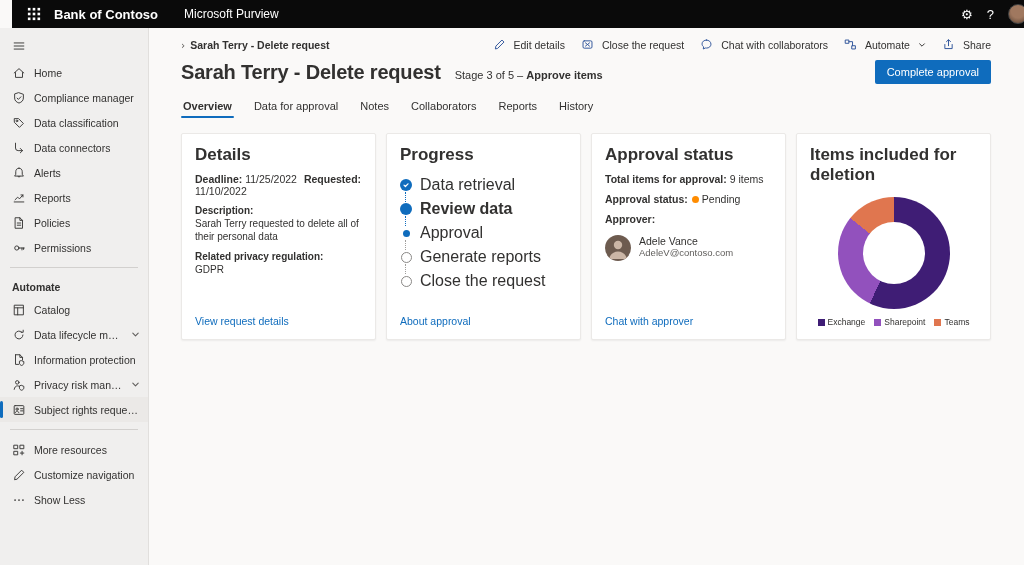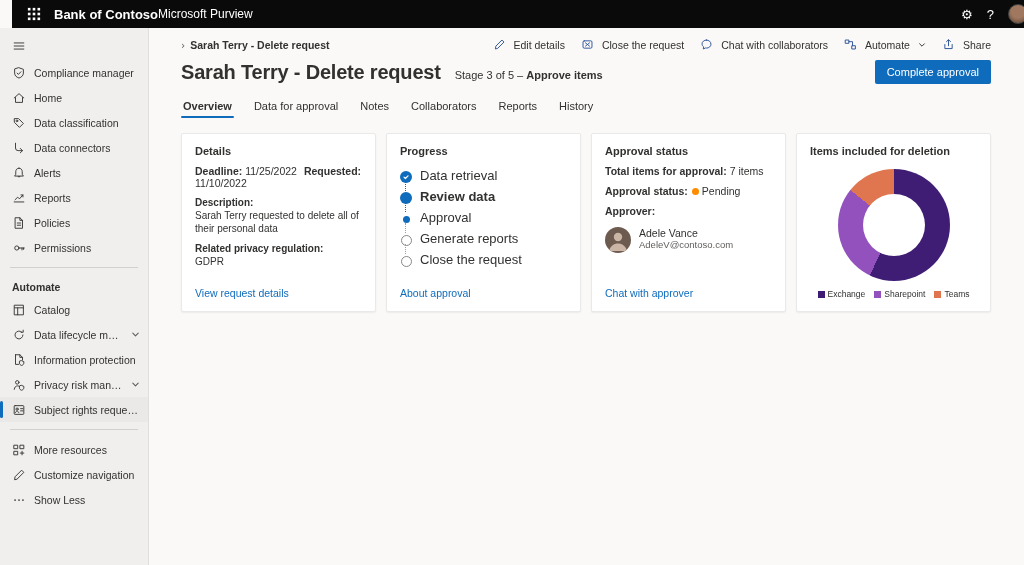--- a/index.html
+++ b/index.html
@@ -4,21 +4,21 @@
 <style>
   *{margin:0;padding:0;box-sizing:border-box}
   html,body{width:1024px;height:565px;font-family:"Liberation Sans",sans-serif;background:#faf9f8;overflow:hidden;color:#323130}
   .glyph{font-family:"DejaVu Sans",sans-serif}
 
   
   .topbar{position:fixed;top:0;left:12px;width:1024px;height:28px;background:#0a0a0a;display:flex;align-items:center;color:#fff;z-index:50;padding:0 8px}
   .waffle{width:28px;height:28px;display:flex;align-items:center;justify-content:center;cursor:pointer}
   .waffle svg rect{fill:#fff}
   .brand{font-size:13px;font-weight:bold;margin-left:6px;white-space:nowrap}
-  .product{font-size:12px;white-space:nowrap}
+  .product{font-size:12px;margin-left:26px;white-space:nowrap}
   .topbar-right{margin-left:auto;display:flex;align-items:center;gap:14px}
   .topicon{font-size:13px;color:#fff;cursor:pointer;line-height:1}
   .avatar-sm{width:20px;height:20px;border-radius:50%;background:radial-gradient(circle at 50% 35%,#a0785f 0 45%,#5a4232 100%);border:1px solid #444;cursor:pointer}
 
   
   .layout{display:flex;padding-top:28px;height:565px}
 
   
   .sidebar{width:149px;min-width:149px;background:#f0efee;border-right:1px solid #e1dfdd;padding:4px 0 0 0;font-size:10.5px;overflow:hidden}
   .hamburger{width:30px;height:28px;display:flex;align-items:center;justify-content:center;cursor:pointer;margin-left:4px}
@@ -55,33 +55,33 @@
   .primary-btn{margin-left:auto;background:#0f6cbd;color:#fff;border:none;border-radius:2px;font-size:11px;font-family:inherit;height:24px;padding:0 12px;cursor:pointer}
 
   .tabs{display:flex;gap:18px;margin-top:12px;font-size:11px;border-bottom:1px solid transparent}
   .tab{padding:4px 2px 6px 2px;cursor:pointer;color:#323130;position:relative;white-space:nowrap}
   .tab.active{font-weight:bold}
   .tab.active::after{content:"";position:absolute;left:0;right:0;bottom:0;height:2px;background:#0f6cbd;border-radius:2px}
 
   
   .cards{display:flex;gap:10px;margin-top:14px}
   .card{width:195px;min-height:158px;background:#fff;border:1px solid #ebe9e7;border-radius:2px;box-shadow:0 1px 2px rgba(0,0,0,.06);padding:11px 13px 12px 13px;display:flex;flex-direction:column}
-  .card-title{font-size:11px;font-weight:bold;color:#323130;margin-bottom:8px}
+  .card-title{font-size:17px;font-weight:bold;color:#323130;margin-bottom:8px}
   .body-sm{font-size:10px;line-height:1.3;color:#323130}
   .lbl{font-weight:bold}
   .card-link{font-size:10.5px;color:#0f6cbd;cursor:pointer;margin-top:auto;padding-top:8px}
 
   
   .kv-line{font-size:10.5px;margin-bottom:7px}
   .kv-line .sp{display:inline-block;width:4px}
   .desc-block{margin-bottom:7px}
 
   
   .psteps{list-style:none}
-  .pstep{display:flex;align-items:flex-end;gap:8px;padding:3px 0;position:relative;font-size:13px}
+  .pstep{display:flex;align-items:center;gap:8px;padding:3px 0;position:relative;font-size:16px}
   .pstep + .pstep::before{content:"";position:absolute;left:5px;top:-5px;height:10px;border-left:1.6px dotted #a19f9d}
   .pstep.c-blue::before{border-color:#0f6cbd}
   .pcol{width:12px;height:12px;display:flex;align-items:center;justify-content:center;flex:none}
   .pdot{width:12px;height:12px;border-radius:50%;display:flex;align-items:center;justify-content:center}
   .pdot.done,.pdot.current{background:#0f6cbd}
   .pdot.minor{width:7px;height:7px;background:#0f6cbd}
   .pdot.todo{background:#fff;border:1.5px solid #8a8886;width:11px;height:11px}
   .pdot svg{width:8px;height:8px}
   .pdot svg path{stroke:#fff;fill:none;stroke-width:1.8;stroke-linecap:round;stroke-linejoin:round}
   .pstep.current .plabel{font-weight:bold}
@@ -133,30 +133,30 @@
 
   <nav class="sidebar">
     <div class="hamburger">
       <svg class="sicon" viewBox="0 0 16 16">
           <path d="M2.5 4.5h11M2.5 8h11M2.5 11.5h11"></path>
         </svg>
     </div>
 
     <div class="nav-item">
       <svg class="sicon" viewBox="0 0 16 16">
+          <path d="M2.5 8 8 3l5.5 5M4 7.5V13h8V7.5"></path>
+        </svg>
+      <span class="nav-label">Home</span>
+    </div>
+    <div class="nav-item">
+      <svg class="sicon" viewBox="0 0 16 16">
           <path d="M8 2l5 1.8V8c0 3-2 4.7-5 5.8C5 12.7 3 11 3 8V3.8z"></path>
           <path d="M5.8 8.1l1.5 1.5 2.9-3"></path>
         </svg>
       <span class="nav-label">Compliance manager</span>
-    </div>
-    <div class="nav-item">
-      <svg class="sicon" viewBox="0 0 16 16">
-          <path d="M2.5 8 8 3l5.5 5M4 7.5V13h8V7.5"></path>
-        </svg>
-      <span class="nav-label">Home</span>
     </div>
     <div class="nav-item">
       <svg class="sicon" viewBox="0 0 16 16">
           <path d="M3 3h4.5L13 8.5 8.5 13 3 7.5z"></path>
           <circle cx="5.6" cy="5.6" r="1"></circle>
         </svg>
       <span class="nav-label">Data classification</span>
     </div>
     <div class="nav-item">
       <svg class="sicon" viewBox="0 0 16 16">
@@ -392,21 +392,21 @@
             <span class="plabel">Close the request</span>
           </li>
         </ul>
         <a class="card-link">About approval</a>
       </section>
 
       <section class="card">
         <div class="card-title">Approval status</div>
         <div class="ap-line">
           <span class="lbl">Total items for approval:</span>
-          <span>7 items</span>
+          <span>9 items</span>
         </div>
         <div class="ap-line">
           <span class="lbl">Approval status:</span><span class="status-dot"></span><span>Pending</span>
         </div>
         <div class="ap-line lbl">Approver:</div>
         <div class="approver">
           <span class="avatar-md">
             <svg viewBox="0 0 26 26">
                 <circle cx="13" cy="10" r="4.2" fill="#cbb6a6"></circle>
                 <path d="M4 24c1.2-5 4.8-7.5 9-7.5s7.8 2.5 9 7.5z" fill="#cbb6a6"></path>

